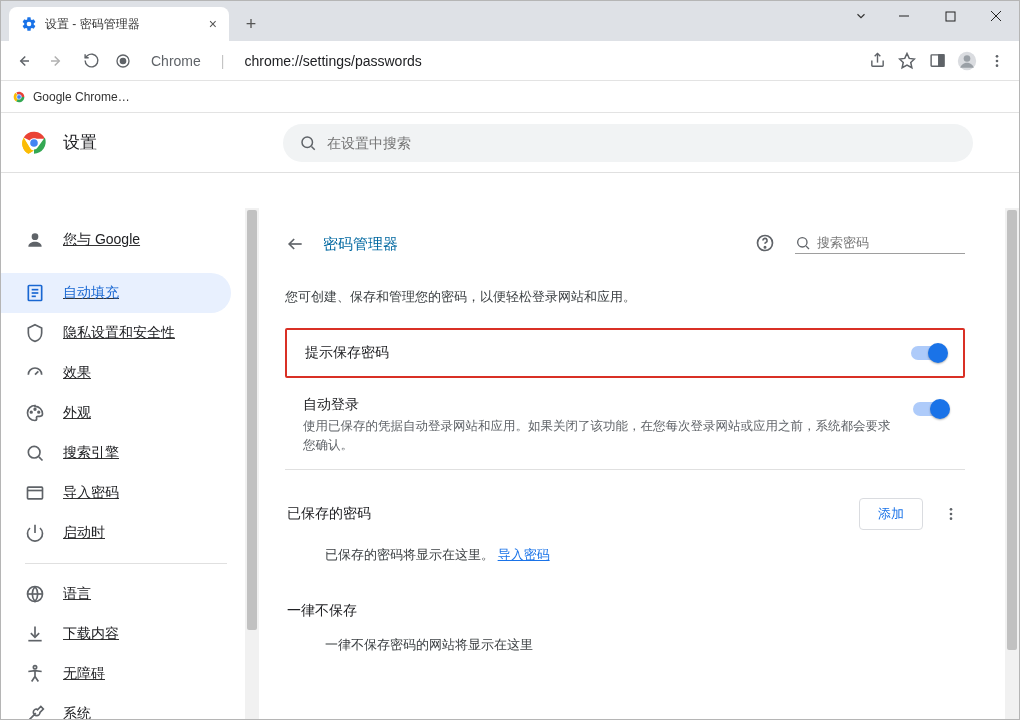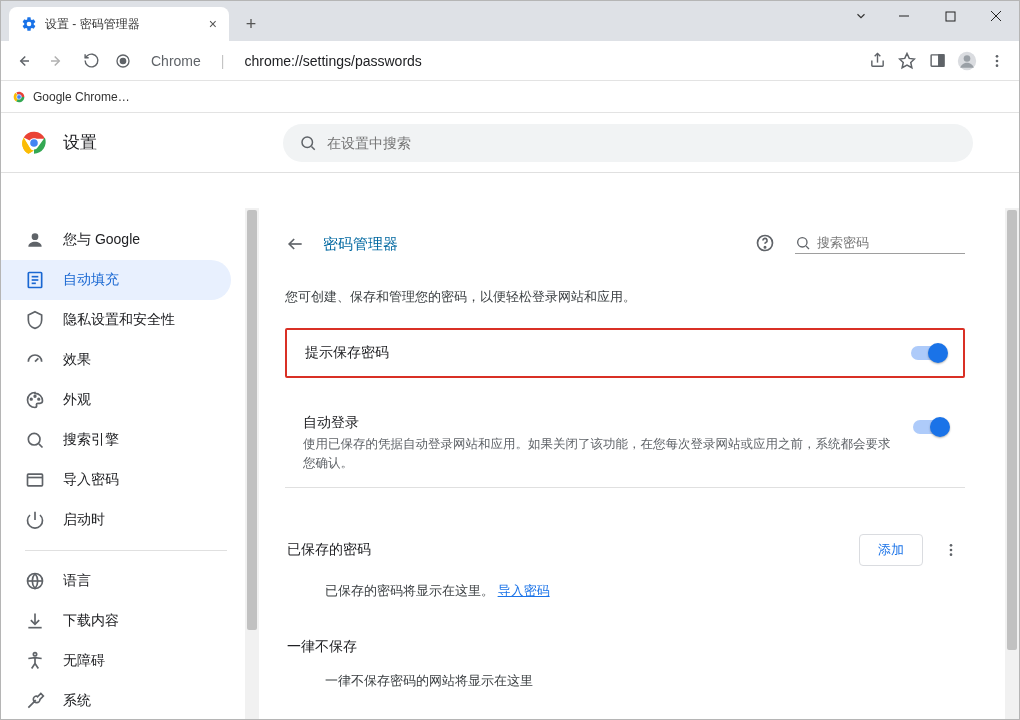--- a/index.html
+++ b/index.html
@@ -34,44 +34,44 @@
   .page { flex: 1; display: flex; flex-direction: column; overflow: hidden; gap: 35px; }
   .settings-header { height: 60px; border-bottom: 1px solid #e0e0e0; display: flex; align-items: center; padding: 0 20px; gap: 16px; }
   .chrome-logo { width: 26px; height: 26px; }
   .settings-title { font-size: 17px; color: #202124; }
   .search-wrap { margin-left: 170px; flex: 0 0 690px; }
   .searchbox { height: 38px; background: #f1f3f4; border-radius: 40px; display: flex; align-items: center; padding: 0 16px; gap: 10px; color: #5f6368; }
   .searchbox input { border: none; background: transparent; outline: none; font-size: 14px; flex: 1; color: #202124; }
 
   
   .body { flex: 1; display: flex; overflow: hidden; position: relative; }
-  .sidebar-wrap { width: 258px; position: relative; }
+  .sidebar-wrap { width: 258px; position: relative; text-decoration: underline; }
   .sidebar { width: 244px; height: 100%; overflow-y: auto; padding-top: 12px; }
   .sb-scroll { position: absolute; right: 0; top: 0; width: 14px; height: 100%; background: #f1f1f1; }
   .sb-thumb { position: absolute; left: 2px; width: 10px; background: #c1c1c1; border-radius: 2px; }
   .sb-item { height: 40px; display: flex; align-items: center; gap: 18px; padding-left: 24px; font-size: 14px; color: #202124; cursor: pointer; border-top-right-radius: 20px; border-bottom-right-radius: 20px; margin-right: 14px; }
-  .sb-item.active { background: #e8f0fe; color: #1967d2; }
+  .sb-item.active { background: #e8f0fe; color: #1967d2; margin-top: 13px; }
   .sb-item.active .sb-icon { color: #1967d2; }
   .sb-icon { width: 20px; height: 20px; color: #5f6368; display: flex; align-items: center; justify-content: center; }
   .sb-divider { height: 1px; background: #e0e0e0; margin: 10px 18px 10px 24px; }
 
   .content-wrap { flex: 1; position: relative; background: #fff; }
   .content-scroll { position: absolute; right: 0; top: 0; width: 14px; height: 100%; background: #f1f1f1; }
   .content { width: 720px; margin-left: 6px; padding: 12px 20px; }
 
   .pm-header { display: flex; align-items: center; gap: 18px; height: 48px; }
   .pm-title { font-size: 15px; color: #0369a1; }
   .pm-header .spacer { flex: 1; }
   .help-icon { width: 22px; height: 22px; color: #5f6368; cursor: pointer; }
   .pm-search { display: flex; align-items: center; gap: 6px; border-bottom: 1px solid #9e9e9e; padding-bottom: 2px; width: 170px; color: #5f6368; }
   .pm-search input { border: none; outline: none; font-size: 13px; width: 120px; }
 
   .desc { color: #3c4043; font-size: 13px; padding: 20px 0 22px 0; }
 
-  .card { border: 1px solid #e0e0e0; border-radius: 6px; margin-bottom: 22px; }
+  .card { border: 1px solid #e0e0e0; border-radius: 6px; margin-bottom: 4px; }
   .card.highlight { border: 2px solid #d93025; border-radius: 2px; }
   .row { display: flex; align-items: center; padding: 14px 18px; gap: 14px; }
   .row-col { flex: 1; }
   .row-title { font-size: 14px; color: #202124; }
   .row-sub { font-size: 12.5px; color: #5f6368; margin-top: 3px; line-height: 1.5; }
 
   .toggle { width: 34px; height: 14px; border-radius: 10px; position: relative; cursor: pointer; }
   .toggle.on { background: #aecbfa; }
   .toggle .knob { position: absolute; top: -3px; width: 20px; height: 20px; border-radius: 50%; background: #1a73e8; right: -3px; box-shadow: 0 1px 2px rgba(0,0,0,0.3); }
 

